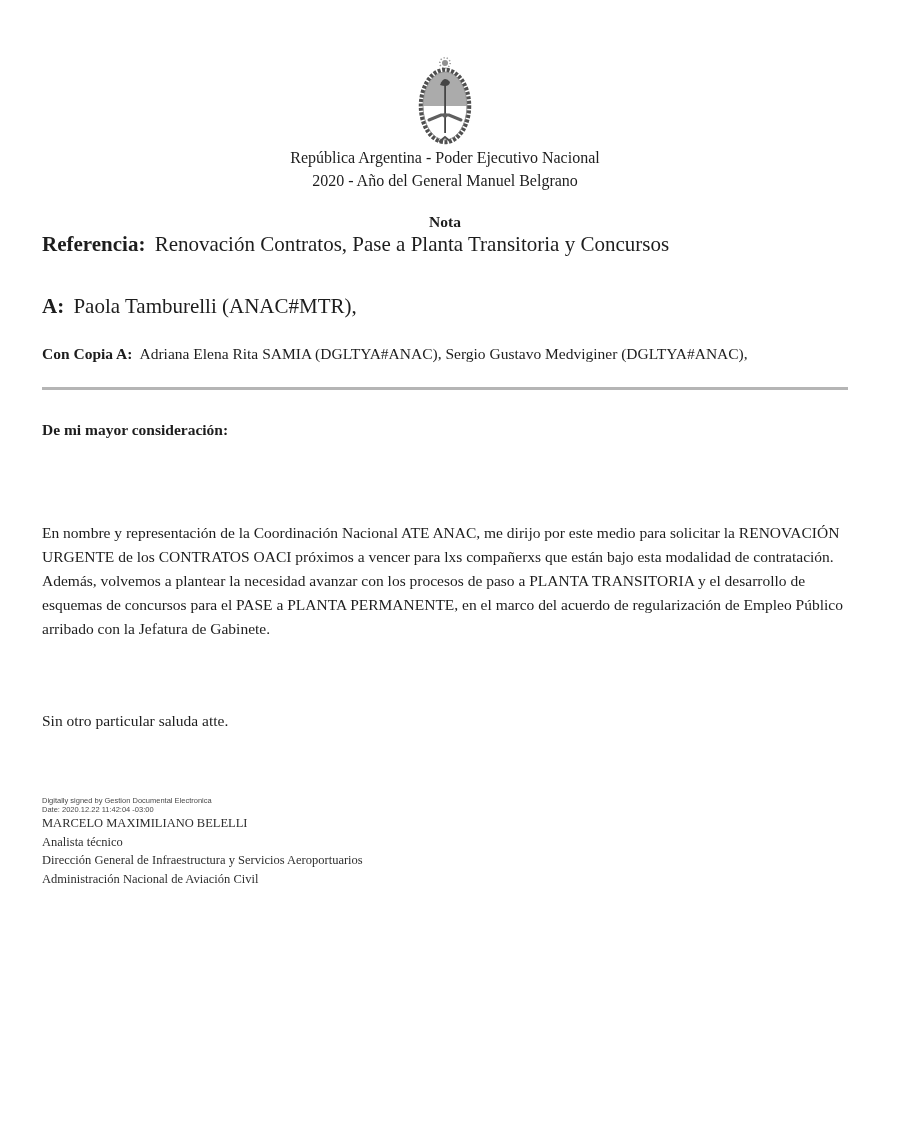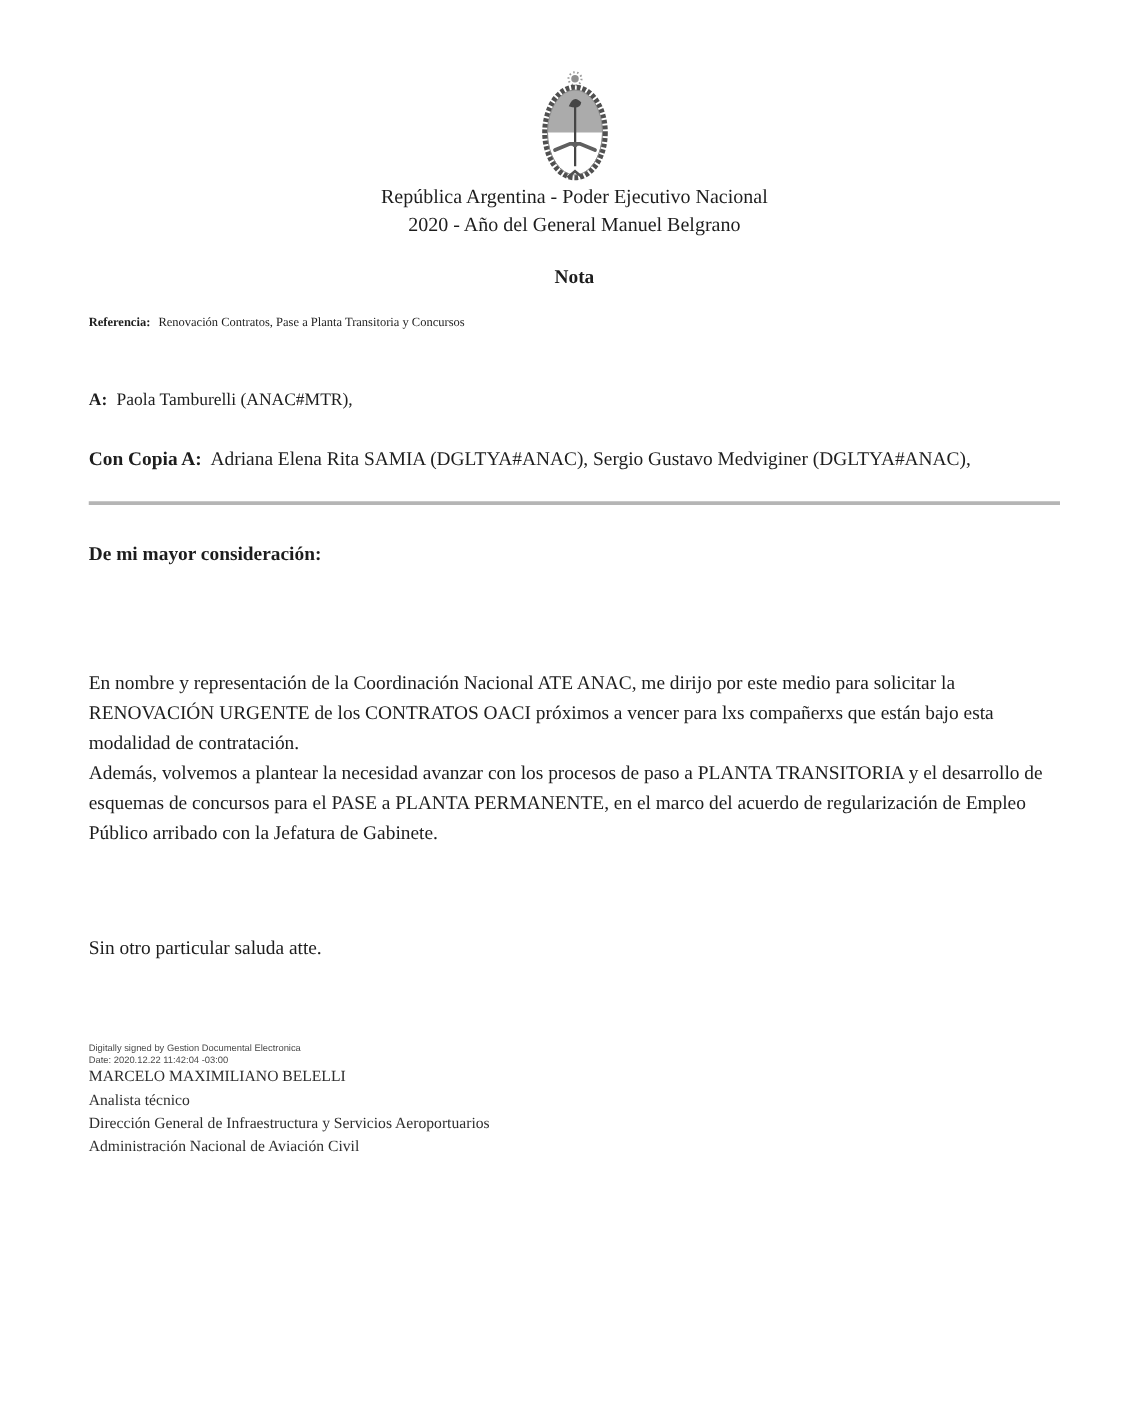--- a/index.html
+++ b/index.html
@@ -11,34 +11,34 @@
     width: 900px;
     height: 1137px;
     overflow: hidden;
     font-family: "Liberation Serif", serif;
     color: #1d1d1d;
   }
   .page {
     box-sizing: border-box;
     width: 900px;
     height: 1137px;
-    padding: 56px 52px 20px 71px;
+    padding: 56px 52px 20px 42px;
   }
   .letterhead { text-align: center; }
   .emblem { display: block; margin: 0 auto; width: 74px; height: 90px; filter: blur(0.2px); }
   .hline { font-size: 16px; line-height: 23px; }
   .doc-type { font-weight: bold; font-size: 15.5px; line-height: 23px; margin-top: 18px; }
 
   .number-line { margin-top: 55px; font-size: 15.5px; line-height: 23px; }
   .label { font-weight: bold; margin-right: 4px; }
 
   .place-date { margin-top: 22px; text-align: right; font-size: 15.5px; line-height: 27px; }
 
-  .ref-line { margin-top: 14px; font-size: 10px; line-height: 23px; }
-  .to-line  { margin-top: 39px; font-size: 14px; line-height: 23px; }
+  .ref-line { font-size: 21px; line-height: 23px; }
+  .to-line  { margin-top: 39px; font-size: 21px; line-height: 23px; }
   .cc-line  { margin-top: 24px; font-size: 15.5px; line-height: 23px; }
 
   .divider {
     border: none;
     height: 3px;
     background: #b5b5b5;
     margin: 22px 0 0 0;
   }
 
   .salutation { margin-top: 28px; font-weight: bold; font-size: 15.5px; line-height: 23px; }

